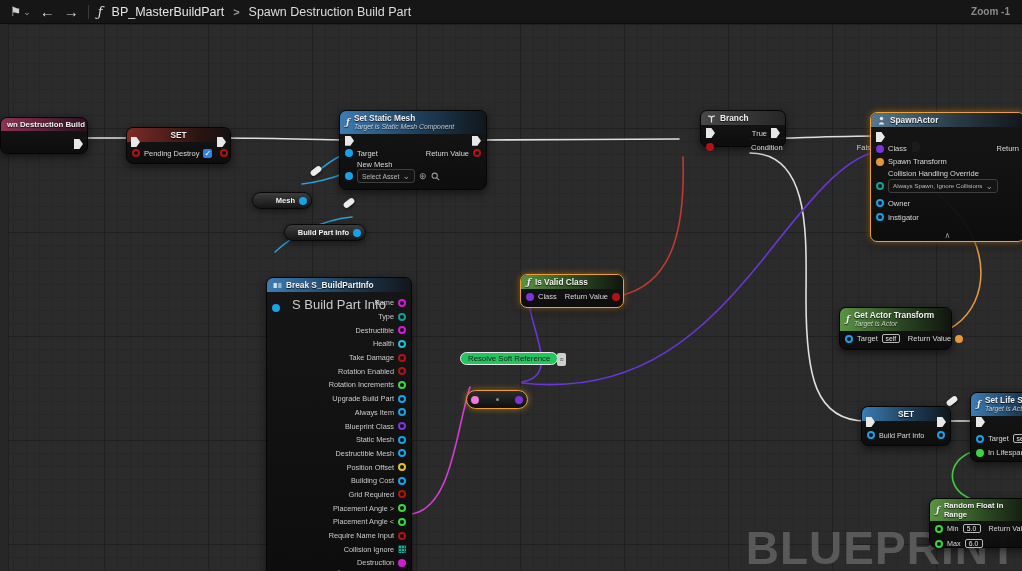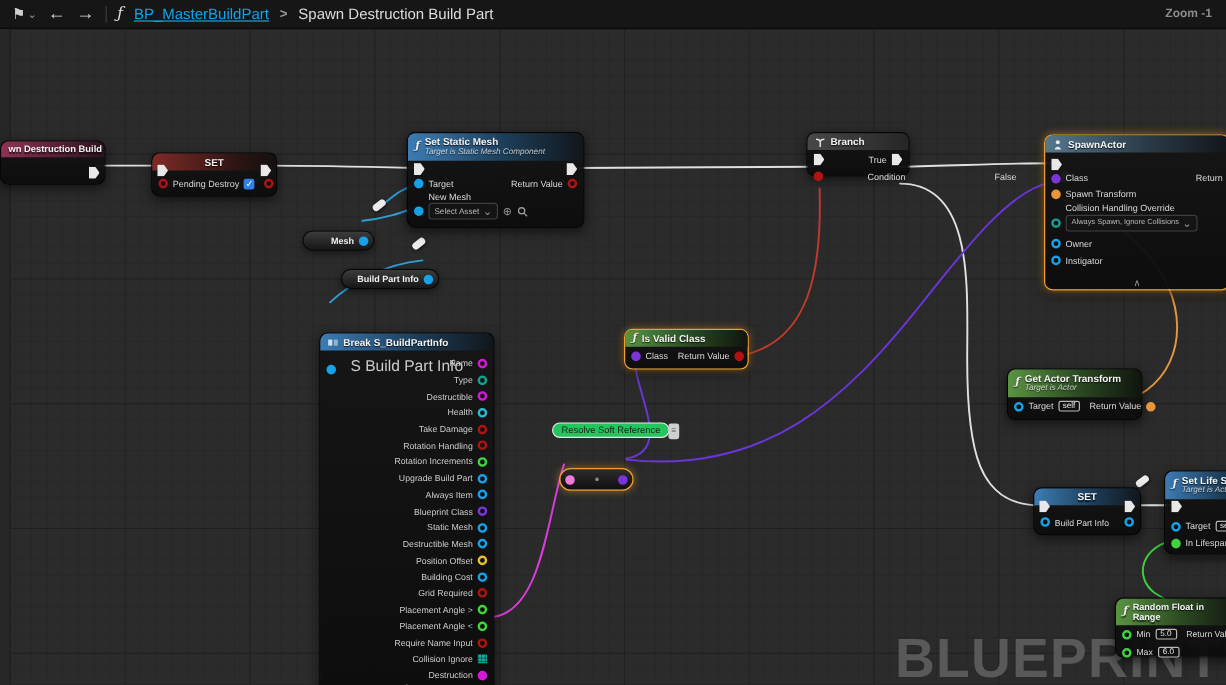--- a/index.html
+++ b/index.html
@@ -7,21 +7,21 @@
        font-family:"Liberation Sans",sans-serif;-webkit-font-smoothing:antialiased;}
 
   
   .toolbar{position:absolute;left:0;top:0;width:1022px;height:24px;background:#161616;
            border-bottom:1px solid #0b0b0b;display:flex;align-items:center;gap:9px;
            padding:0 10px;box-sizing:border-box;font-size:12.5px;color:#c9c9c9;z-index:50;}
   .tb-btn{display:flex;align-items:center;gap:2px;color:#cfcfcf;cursor:pointer;}
   .tb-arrow{font-size:15px;font-weight:700;color:#d6d6d6;}
   .tb-sep{width:1px;height:14px;background:#3a3a3a;}
   .tb-f{font-style:italic;font-family:"DejaVu Serif",serif;font-size:13px;color:#e0e0e0;}
-  .crumb-root{color:#0ea5e9;text-decoration:underline;}
+  .crumb-root{color:#e5e5e5;}
   .crumb-sep{color:#9a9a9a;font-weight:700;font-size:11px;}
   .crumb-cur{color:#dcdcdc;}
   .zoom-label{margin-left:auto;color:#8b8b8b;font-weight:700;font-size:10px;padding-right:2px;}
   .tb-chev{font-size:9px;color:#9a9a9a;}
 
   
   .canvas{position:absolute;left:0;top:24px;width:1022px;height:547px;
           background-color:#2b2b2b;
           background-image:
             linear-gradient(#202020 1px,transparent 1px),
@@ -197,21 +197,21 @@
       <span class="tb-chev">⌄</span>
     </span>
     <span class="icn">⊕</span>
     <svg width="9" height="9" viewBox="0 0 9 9">
       <circle cx="3.7" cy="3.7" r="2.6" fill="none" stroke="#9a9a9a" stroke-width="1.1"></circle>
       <line x1="5.8" y1="5.8" x2="8.2" y2="8.2" stroke="#9a9a9a" stroke-width="1.1"></line>
     </svg>
   </div>
 </div>
 
-<div class="node" style="left:672px;top:110px;width:86px;height:37px;">
+<div class="node" style="left:700px;top:110px;width:86px;height:37px;">
   <div class="hdr hdr-gray">
     <svg width="9" height="9" viewBox="0 0 9 9">
       <path d="M4.5,8.5 L4.5,4.5 M4.5,4.5 C4.5,2 2.5,2 1,2 M4.5,4.5 C4.5,2 6.5,2 8,2" fill="none" stroke="#e6e6e6" stroke-width="1.2"></path>
     </svg>
     <span>Branch</span>
   </div>
   <div class="row" style="height:14px;margin-top:1px;">
     <span class="exec"></span>
     <span class="grow"></span>
     <span class="lbl">True</span>
@@ -299,21 +299,21 @@
         <span class="lbl">Health</span>
         <span class="pin p-cyan"></span>
       </div>
 
       <div class="brow">
         <span class="lbl">Take Damage</span>
         <span class="pin p-red"></span>
       </div>
 
       <div class="brow">
-        <span class="lbl">Rotation Handling</span>
+        <span class="lbl">Rotation Enabled</span>
         <span class="pin p-red"></span>
       </div>
 
       <div class="brow">
         <span class="lbl">Rotation Increments</span>
         <span class="pin p-green"></span>
       </div>
 
       <div class="brow">
         <span class="lbl">Upgrade Build Part</span>

